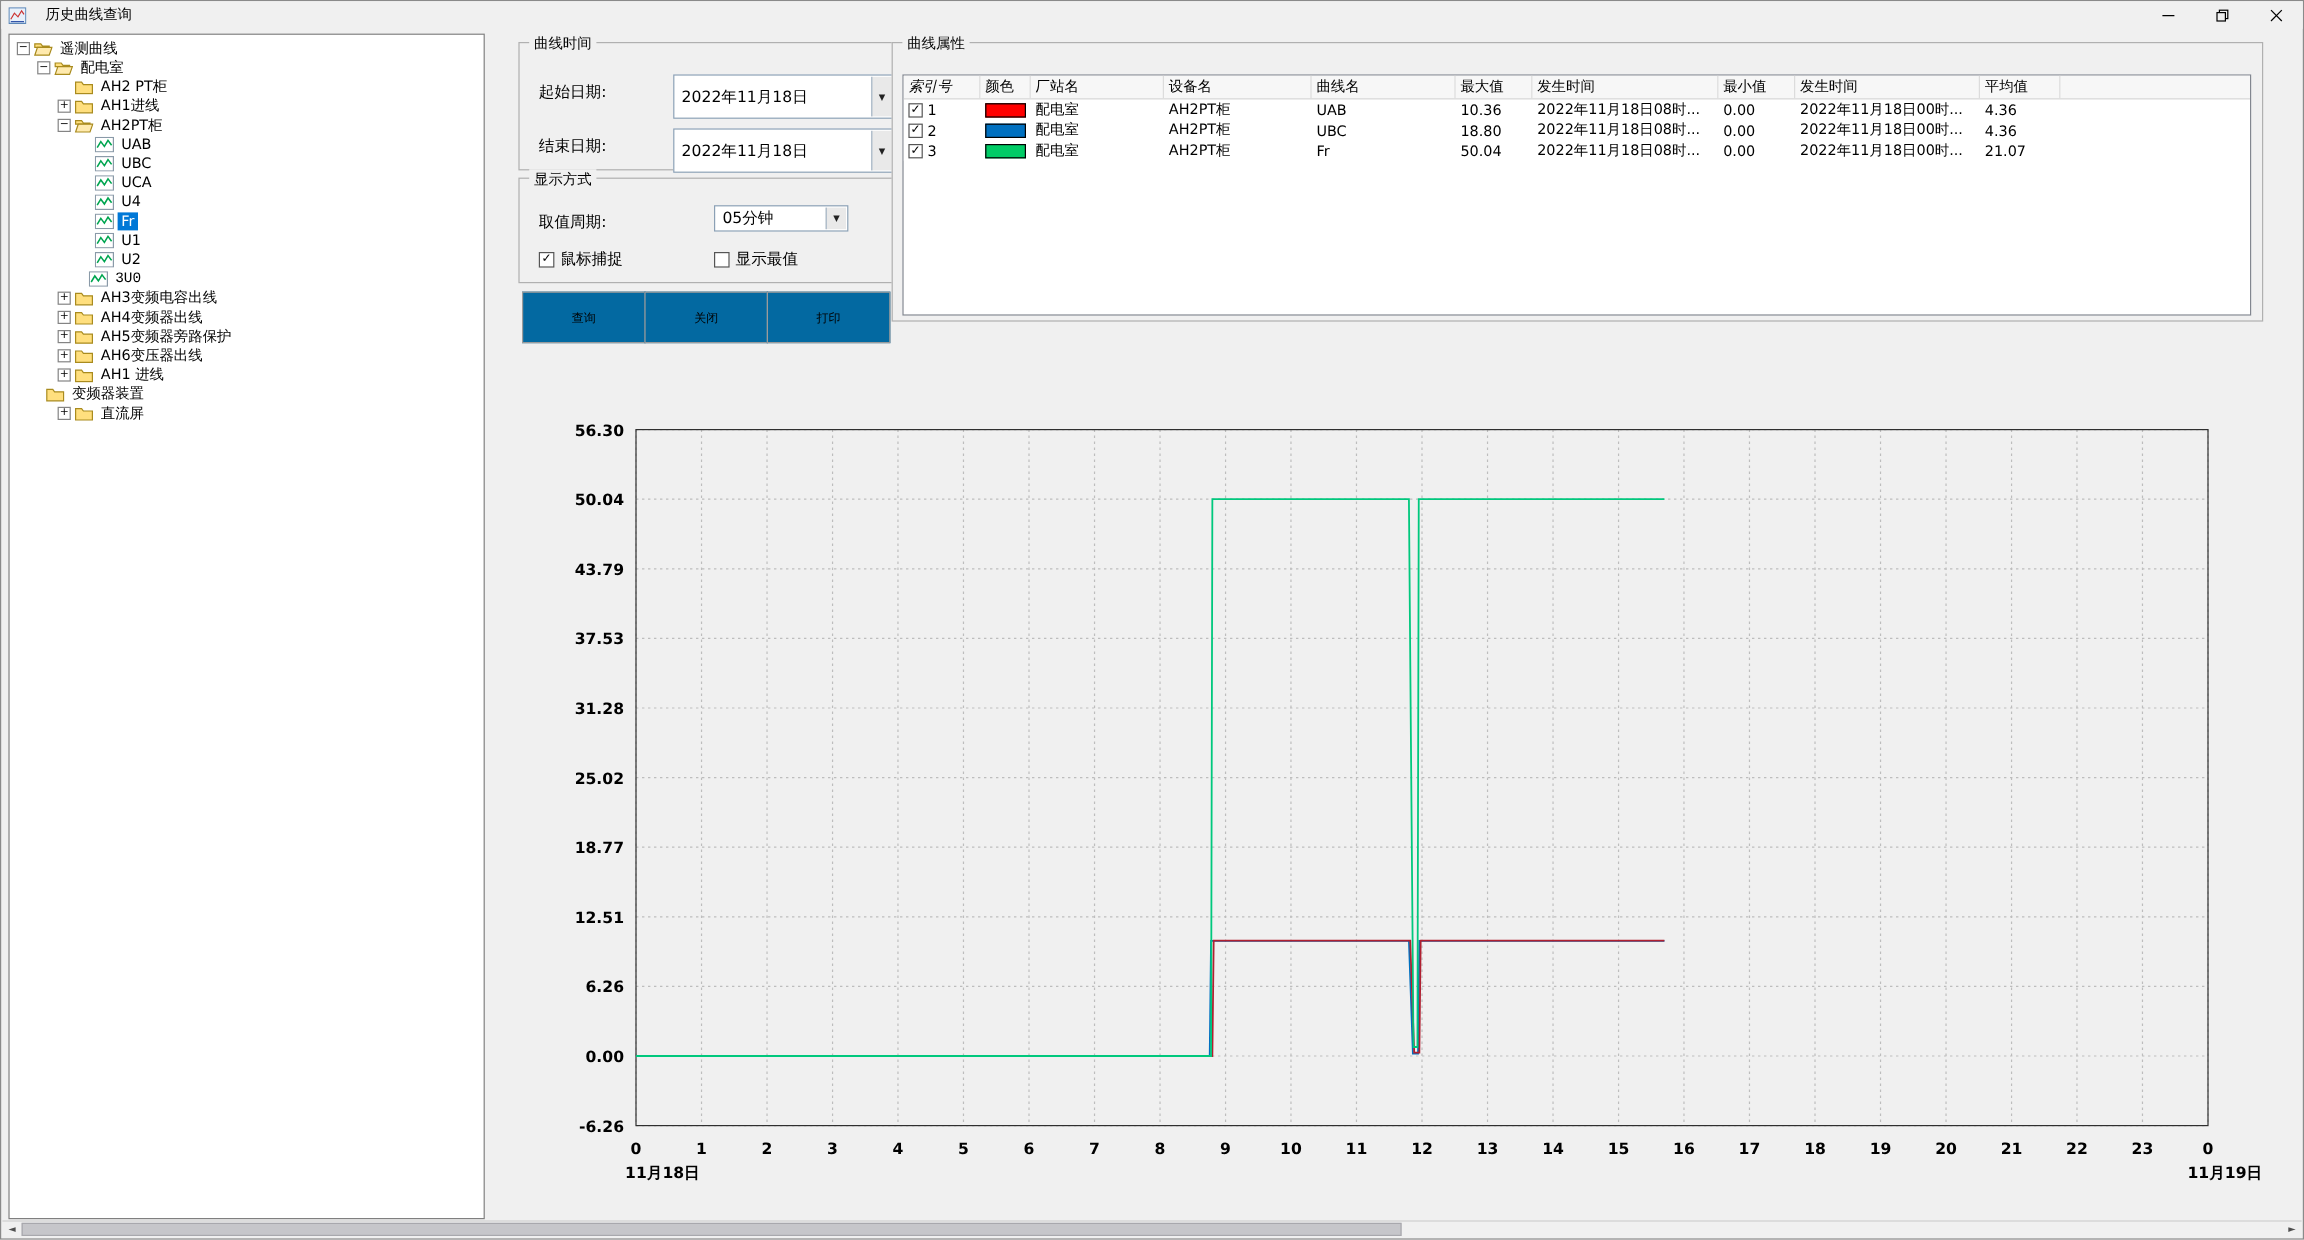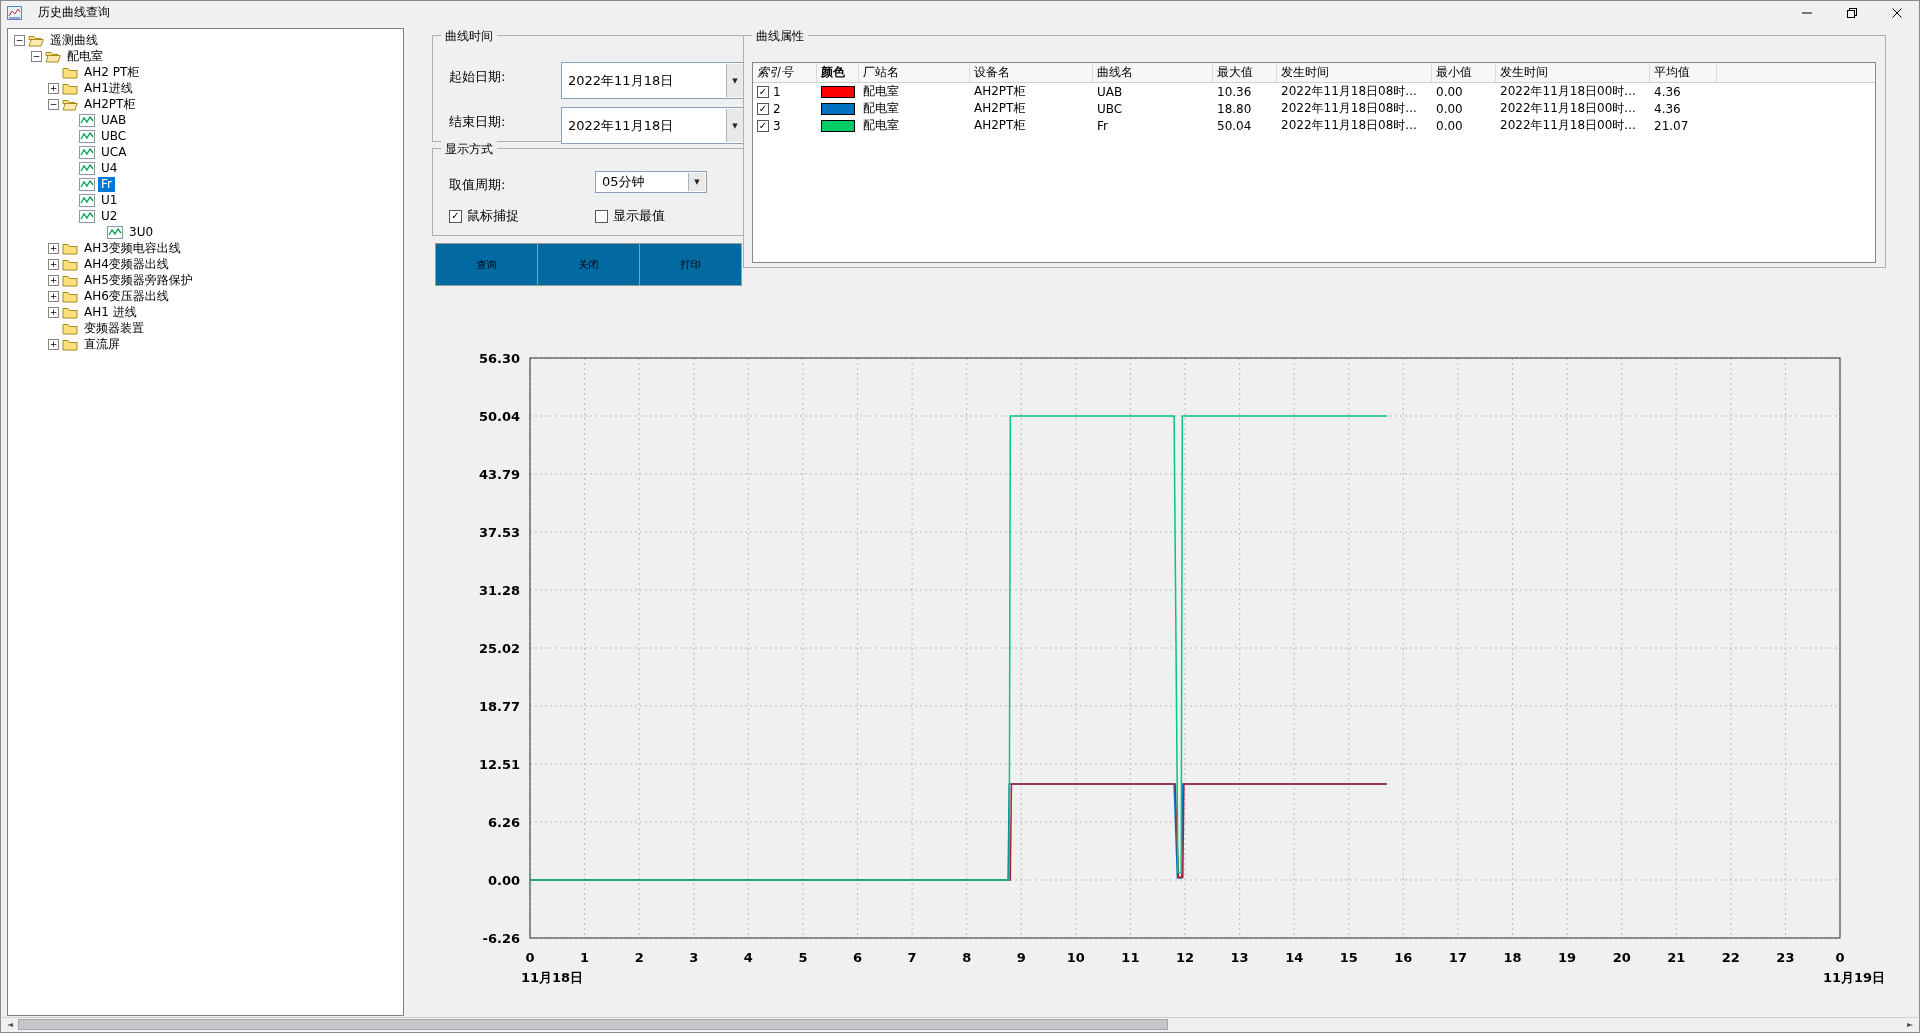--- a/index.html
+++ b/index.html
@@ -218,21 +218,21 @@
           <div class="tree-row" style="padding-left: 57px;">
             <span class="exp none"></span>
             <span class="tree-icon">
               <svg width="16" height="13" viewBox="0 0 16 13">
                 <rect x="0.5" y="0.5" width="15" height="12" fill="#fff" stroke="#8a9aa8"></rect>
                 <polyline points="2,9 5,4 8,8 11,3 14,7" fill="none" stroke="#00a550" stroke-width="1.3"></polyline>
               </svg>
             </span>
             <span class="tree-label">U2</span>
           </div>
-          <div class="tree-row" style="padding-left: 85px;">
+          <div class="tree-row" style="padding-left: 52px; font-family: Liberation Mono, monospace;">
             <span class="exp none"></span>
             <span class="tree-icon">
               <svg width="16" height="13" viewBox="0 0 16 13">
                 <rect x="0.5" y="0.5" width="15" height="12" fill="#fff" stroke="#8a9aa8"></rect>
                 <polyline points="2,9 5,4 8,8 11,3 14,7" fill="none" stroke="#00a550" stroke-width="1.3"></polyline>
               </svg>
             </span>
             <span class="tree-label">3U0</span>
           </div>
           <div class="tree-row" style="padding-left: 40px;">
@@ -273,21 +273,21 @@
           </div>
           <div class="tree-row" style="padding-left: 40px;">
             <span class="exp">+</span>
             <span class="tree-icon">
               <svg width="16" height="13" viewBox="0 0 16 13">
                 <path d="M1 2.5 h5 l1.5 2 H15 V12 H1 Z" fill="#ffdf7e" stroke="#a98b1e"></path>
               </svg>
             </span>
             <span class="tree-label">AH1 进线</span>
           </div>
-          <div class="tree-row" style="padding-left: 40px;">
+          <div class="tree-row" style="padding-left: 16px;">
             <span class="exp none"></span>
             <span class="tree-icon">
               <svg width="16" height="13" viewBox="0 0 16 13">
                 <path d="M1 2.5 h5 l1.5 2 H15 V12 H1 Z" fill="#ffdf7e" stroke="#a98b1e"></path>
               </svg>
             </span>
             <span class="tree-label">变频器装置</span>
           </div>
           <div class="tree-row" style="padding-left: 40px;">
             <span class="exp">+</span>
@@ -336,21 +336,21 @@
       <button class="btn">查询</button>
       <button class="btn">关闭</button>
       <button class="btn">打印</button>
     </div>
 
     <div class="groupbox" style="left:741px;top:11px;width:1143px;height:233px">
       <span class="group-title">曲线属性</span>
       <div class="listview">
         <div class="lv-header">
             <div class="th" style="width: 64px; font-style: italic;">索引号</div>
-            <div class="th" style="width: 42px; font-weight: bold;">颜色</div>
+            <div class="th" style="width: 42px;">颜色</div>
             <div class="th" style="width: 111px;">厂站名</div>
             <div class="th" style="width: 123px;">设备名</div>
             <div class="th" style="width: 120px;">曲线名</div>
             <div class="th" style="width: 64px;">最大值</div>
             <div class="th" style="width: 155px;">发生时间</div>
             <div class="th" style="width: 64px;">最小值</div>
             <div class="th" style="width: 154px;">发生时间</div>
             <div class="th" style="width: 67px;">平均值</div>
             <div class="th" style="flex: 1 1 0%; border-right: none;"></div>
           </div>

